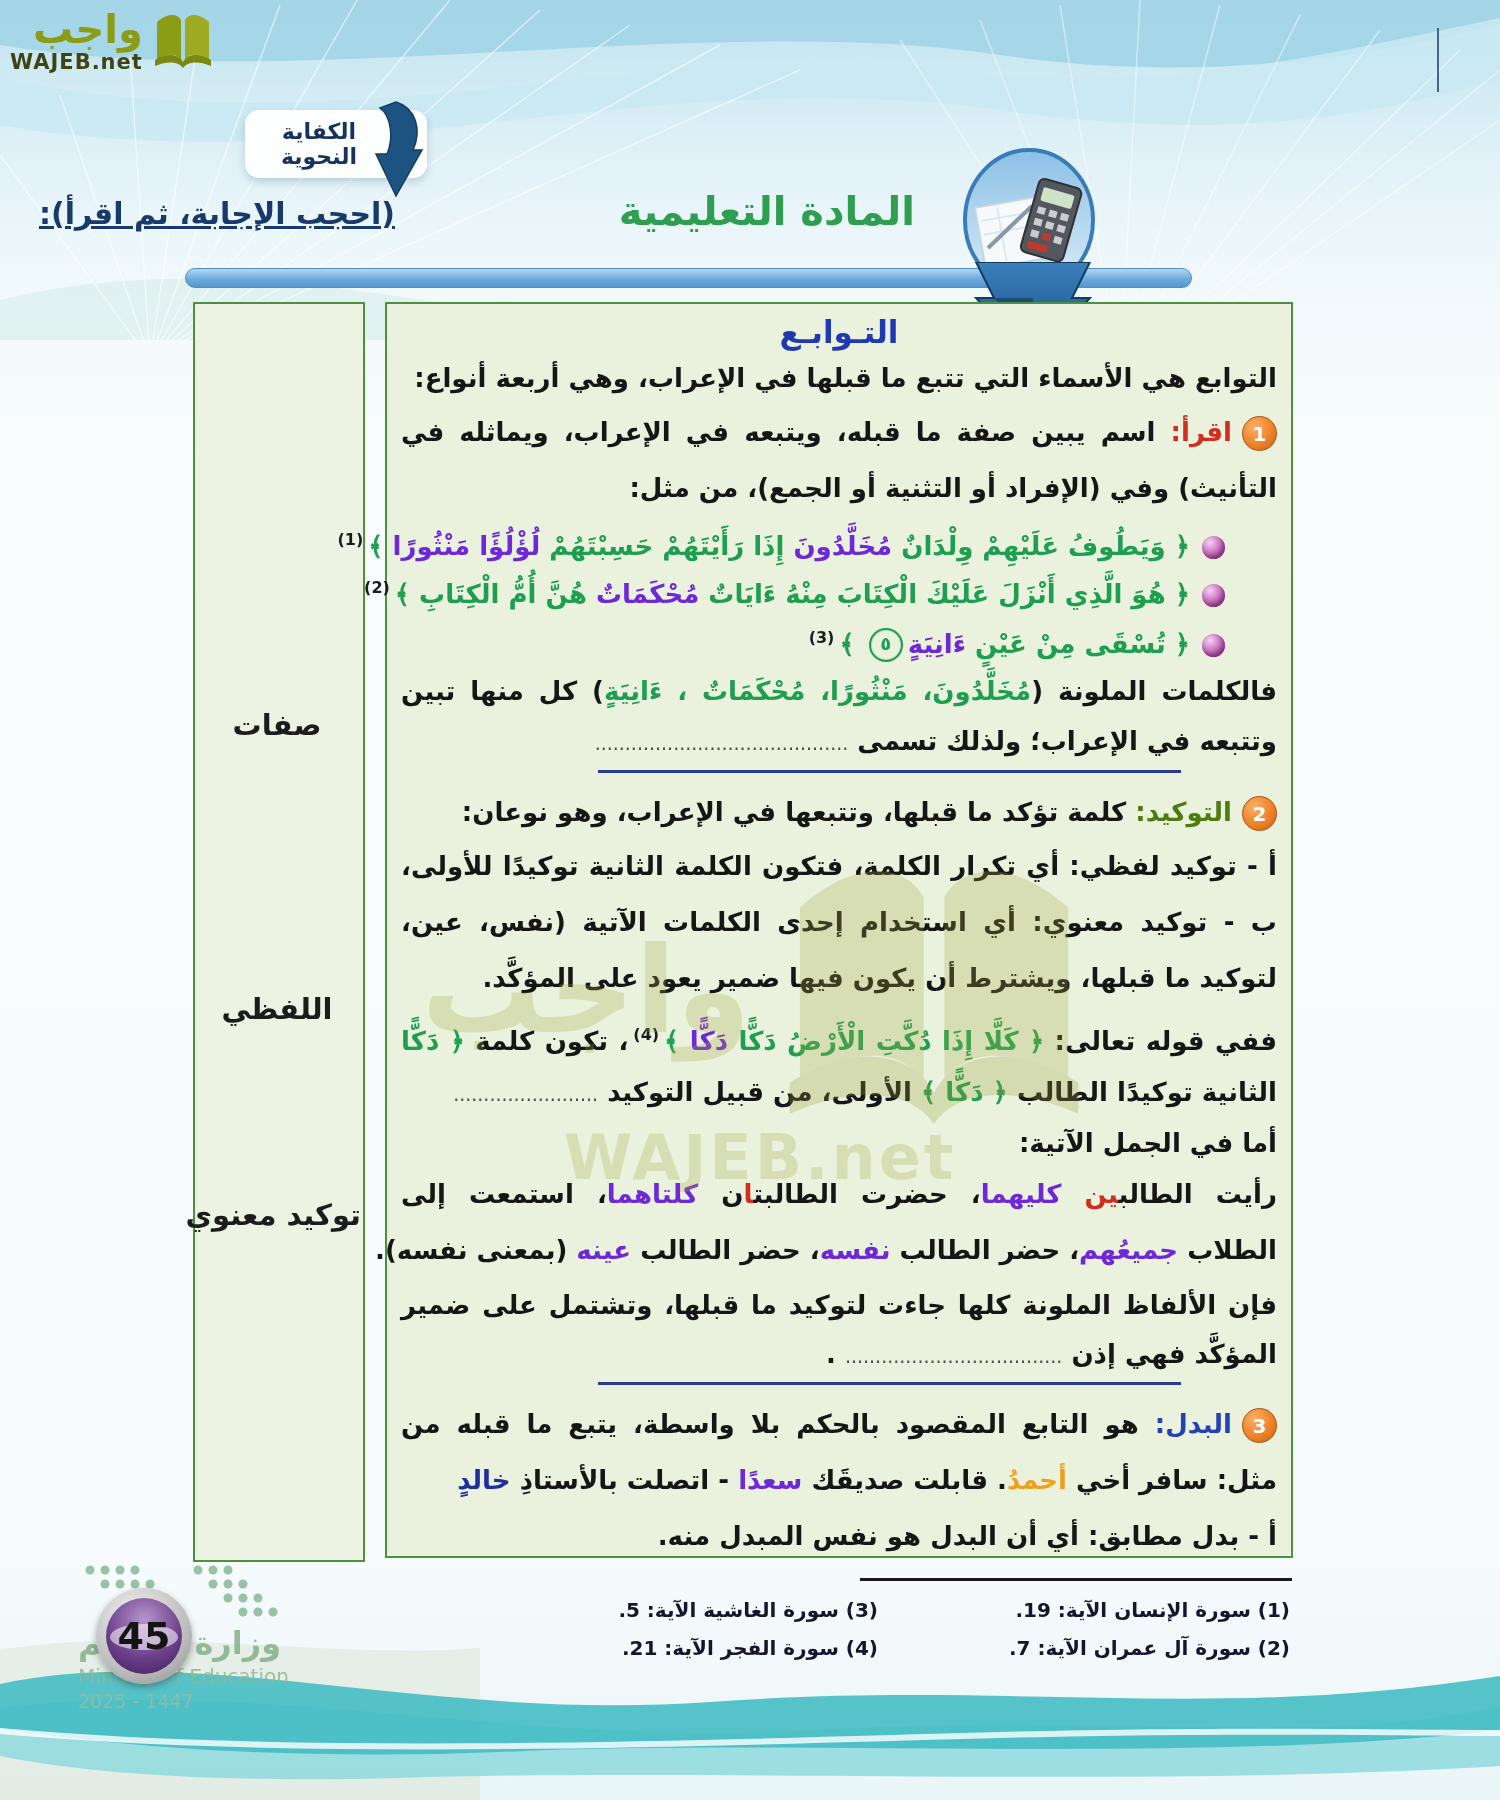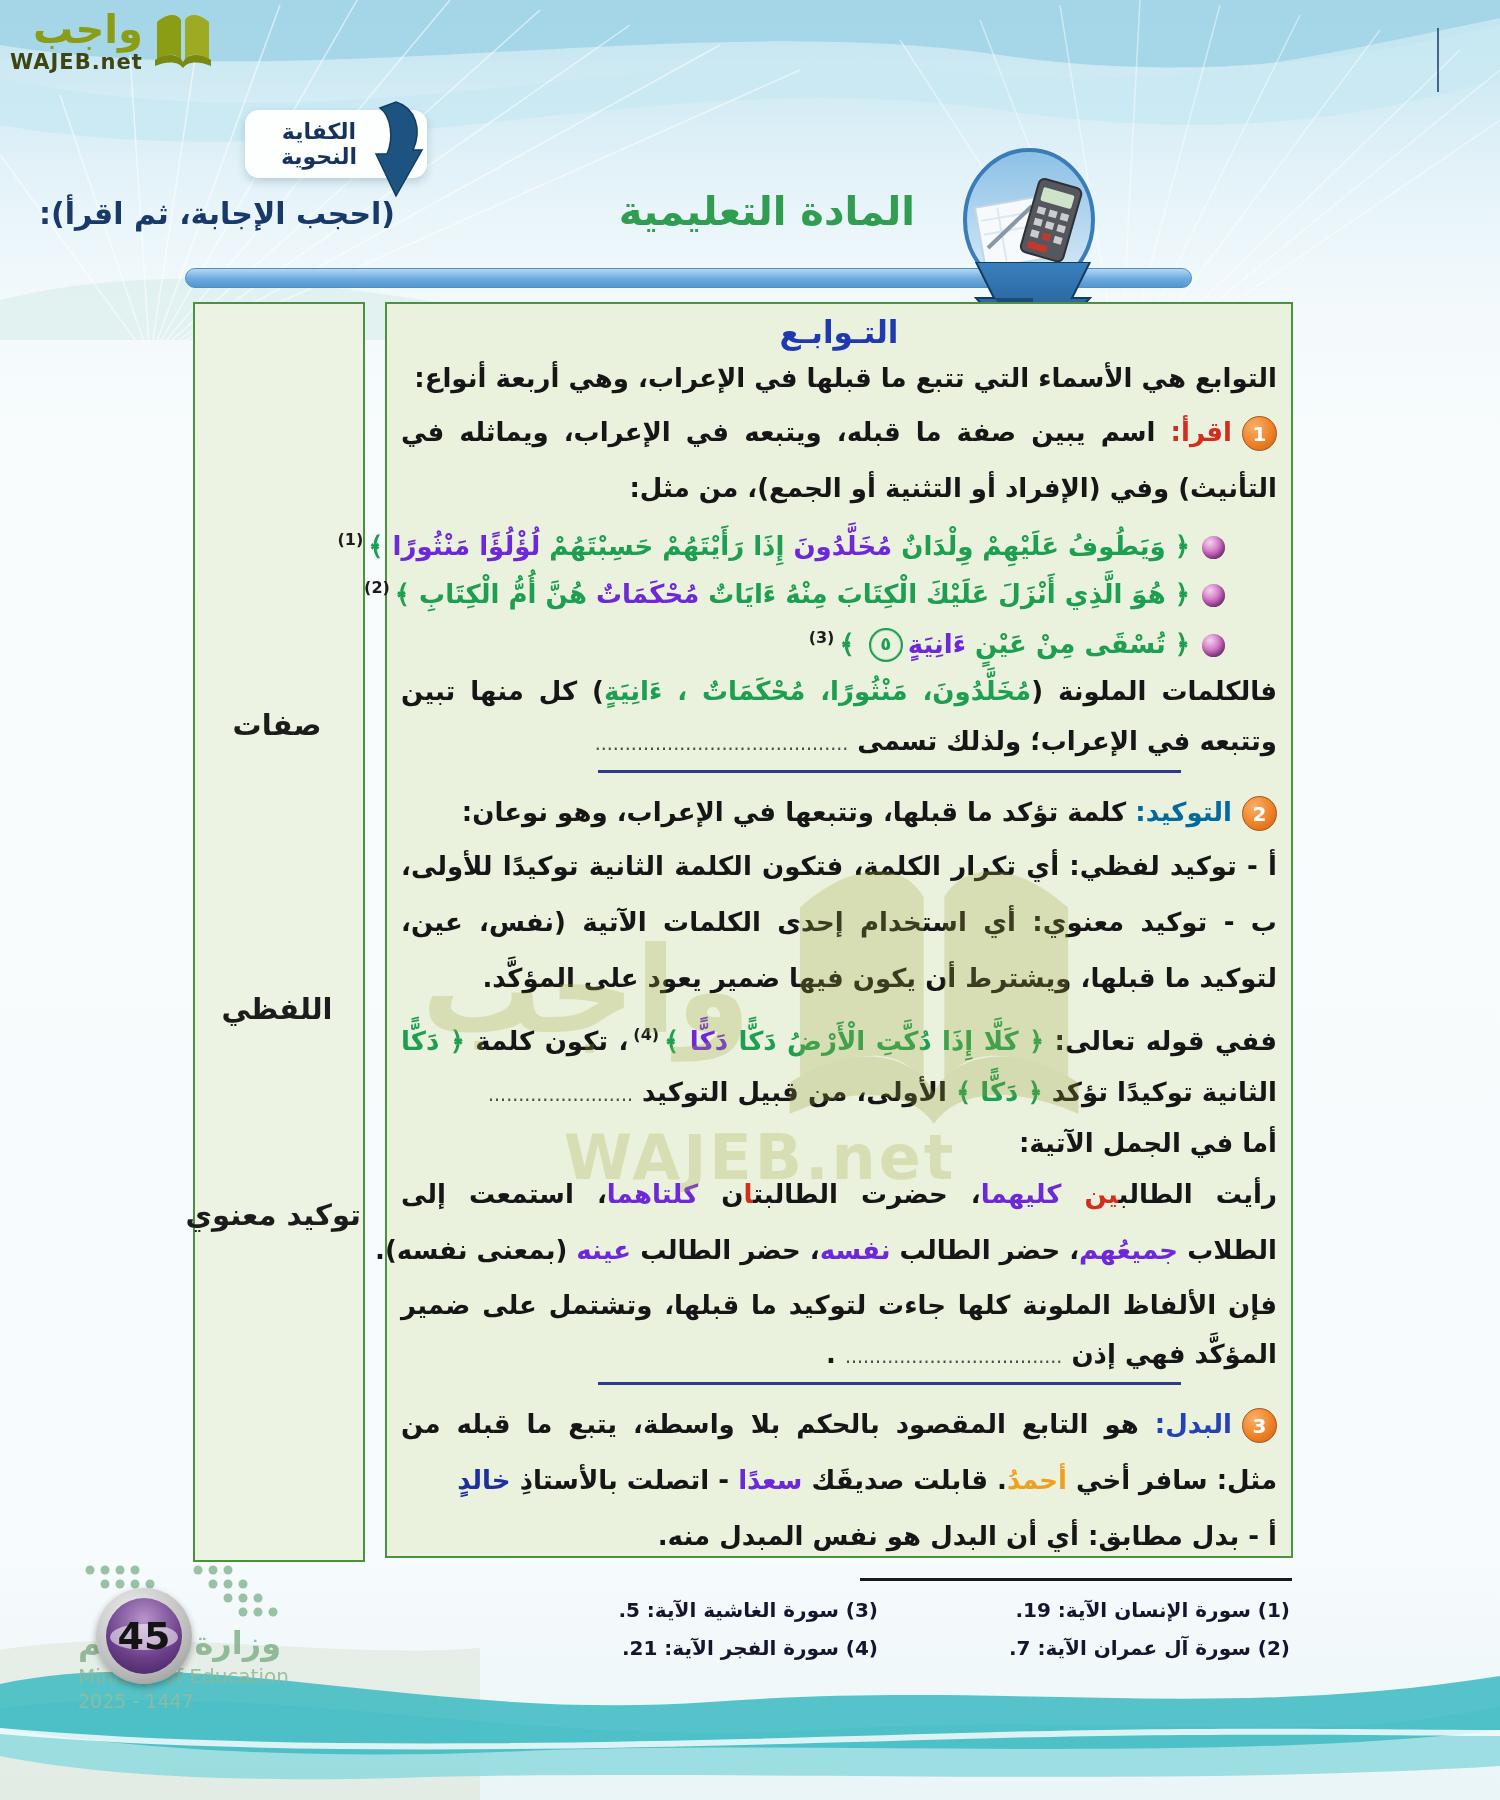--- a/index.html
+++ b/index.html
@@ -18,21 +18,21 @@
   .brand-en{font-size:21px;font-weight:bold;color:#3f4512;letter-spacing:1px;}
 
   
   .corner-tab{position:absolute;left:245px;top:110px;width:182px;height:68px;background:#fdfefe;
     border-radius:14px;box-shadow:0 4px 8px rgba(40,80,110,.22);display:flex;align-items:center;}
   .corner-tab .tab-label{direction:rtl;width:148px;text-align:center;font-size:22px;font-weight:bold;color:#16335e;}
   .tab-arrow{position:absolute;left:358px;top:100px;}
 
   
   .instruction{position:absolute;right:1105px;top:196px;direction:rtl;white-space:nowrap;
-    font-size:30px;font-weight:bold;color:#173a6a;}
+    font-size:30px;font-weight:bold;color:#173a6a;text-decoration:underline;}
   .section-title{position:absolute;right:585px;top:188px;direction:rtl;white-space:nowrap;
     font-size:40px;font-weight:bold;color:#2f9e50;}
   .blue-bar{position:absolute;left:185px;top:268px;width:1005px;height:18px;border-radius:10px;
     background:linear-gradient(180deg,#b3d9f2,#6caade 55%,#5596ce);border:1px solid #4d8fc4;}
   .tools-badge{position:absolute;left:962px;top:148px;}
   .ribbon-arrow{position:absolute;left:968px;top:262px;}
   .topright-line{position:absolute;left:1437px;top:28px;width:2px;height:64px;background:#1b3a6b;opacity:.75;}
 
   
   .answer-box{position:absolute;left:193px;top:302px;width:168px;height:1256px;
@@ -46,21 +46,21 @@
     white-space:nowrap;overflow:visible;}
   .line.j{text-align:justify;text-align-last:justify;white-space:normal;overflow:hidden;}
   .line.verse{padding-right:66px;}
   .rich{display:inline;}
   .sg-k{color:#161616;}
   .sg-g{color:#1d9e50;}
   .sg-b{color:#6d28d9;}
   .sg-r{color:#d22d1e;}
   .sg-o{color:#f0a01e;}
   .sg-bb{color:#1d2f9e;}
-  .sg-gh{color:#0369a1;}
+  .sg-gh{color:#4d7c0f;}
   .sg-bh{color:#2342b4;}
   .sg-dots{color:#4a4a4a;font-size:19px;letter-spacing:1.5px;font-weight:normal;}
   .sg-sup{font-size:16px;vertical-align:super;direction:ltr;unicode-bidi:isolate;color:#1c1c1c;margin:0 5px;}
   .sg-ayah{display:inline-block;width:30px;height:30px;line-height:27px;border:2px solid #1d9e50;
     border-radius:50%;text-align:center;font-size:18px;color:#1d9e50;margin:0 5px;vertical-align:middle;box-shadow:0 0 0 1px #b9dcc4 inset;}
   .nb{display:inline-flex;align-items:center;justify-content:center;width:33px;height:33px;border-radius:50%;
     background:radial-gradient(circle at 35% 30%,#f8b06a,#ef8226 55%,#c9611a);border:1px solid #a8521a;
     color:#fff;font-size:20px;font-weight:bold;vertical-align:middle;margin-left:10px;direction:ltr;}
   .bullet{display:inline-block;width:23px;height:23px;border-radius:50%;vertical-align:middle;margin-left:12px;
     background:radial-gradient(circle at 35% 28%,#f5d2f0,#cb6fc0 48%,#8f3c89 85%);
@@ -238,21 +238,21 @@
 
     <div class="hr-wrap">
         <div class="hr-blue"></div>
       </div>
 
     <div class="line" style="height:52px;line-height:52px;"><span class="nb">2</span><span class="rich"><span class="sg-gh">التوكيد:</span><span class="sg-k"> كلمة تؤكد ما قبلها، وتتبعها في الإعراب، وهو نوعان:</span></span></div>
     <div class="line j" style="height:56px;line-height:56px;"><span class="rich"><span class="sg-k">أ - توكيد لفظي: أي تكرار الكلمة، فتكون الكلمة الثانية توكيدًا للأولى، أو تكرار الجملة.</span></span></div>
     <div class="line j" style="height:56px;line-height:56px;"><span class="rich"><span class="sg-k">ب - توكيد معنوي: أي استخدام إحدى الكلمات الآتية (نفس، عين، جميع، كل)</span></span></div>
     <div class="line" style="height:56px;line-height:56px;"><span class="rich"><span class="sg-k">لتوكيد ما قبلها، ويشترط أن يكون فيها ضمير يعود على المؤكَّد.</span></span></div>
     <div class="line j" style="height:58px;line-height:58px;"><span class="rich"><span class="sg-k">ففي قوله تعالى: </span><span class="sg-g">﴿ كَلَّا إِذَا دُكَّتِ الْأَرْضُ دَكًّا </span><span class="sg-b">دَكًّا</span><span class="sg-g"> ﴾</span><span class="sg-sup">(4)</span><span class="sg-k">، تكون كلمة </span><span class="sg-g">﴿ دَكًّا ﴾</span></span></div>
-    <div class="line" style="height:56px;line-height:56px;"><span class="rich"><span class="sg-k">الثانية توكيدًا تؤكد </span><span class="sg-g">﴿ دَكًّا ﴾</span><span class="sg-k"> الأولى، من قبيل التوكيد </span><span class="sg-dots">........................</span></span></div>
+    <div class="line" style="height:56px;line-height:56px;"><span class="rich"><span class="sg-k">الثانية توكيدًا الطالب </span><span class="sg-g">﴿ دَكًّا ﴾</span><span class="sg-k"> الأولى، من قبيل التوكيد </span><span class="sg-dots">........................</span></span></div>
     <div class="line" style="height:46px;line-height:46px;"><span class="rich"><span class="sg-k">أما في الجمل الآتية:</span></span></div>
     <div class="line j" style="height:56px;line-height:56px;"><span class="rich"><span class="sg-k">رأيت الطالب‍</span><span class="sg-r">‍ين</span><span class="sg-k"> </span><span class="sg-b">كليهما</span><span class="sg-k">، حضرت الطالبت‍</span><span class="sg-r">‍ا</span><span class="sg-k">ن </span><span class="sg-b">كلتاهما</span><span class="sg-k">، استمعت إلى الطلاب </span></span></div>
     <div class="line" style="height:56px;line-height:56px;"><span class="rich"><span class="sg-k">الطلاب </span><span class="sg-b">جميعُهم</span><span class="sg-k">، حضر الطالب </span><span class="sg-b">نفسه</span><span class="sg-k">، حضر الطالب </span><span class="sg-b">عينه</span><span class="sg-k"> (بمعنى نفسه).</span></span></div>
     <div class="line j" style="height:54px;line-height:54px;"><span class="rich"><span class="sg-k">فإن الألفاظ الملونة كلها جاءت لتوكيد ما قبلها، وتشتمل على ضمير يعود على</span></span></div>
     <div class="line" style="height:44px;line-height:44px;"><span class="rich"><span class="sg-k">المؤكَّد فهي إذن </span><span class="sg-dots">....................................</span><span class="sg-k"> .</span></span></div>
 
     <div class="hr-wrap">
         <div class="hr-blue"></div>
       </div>
 

